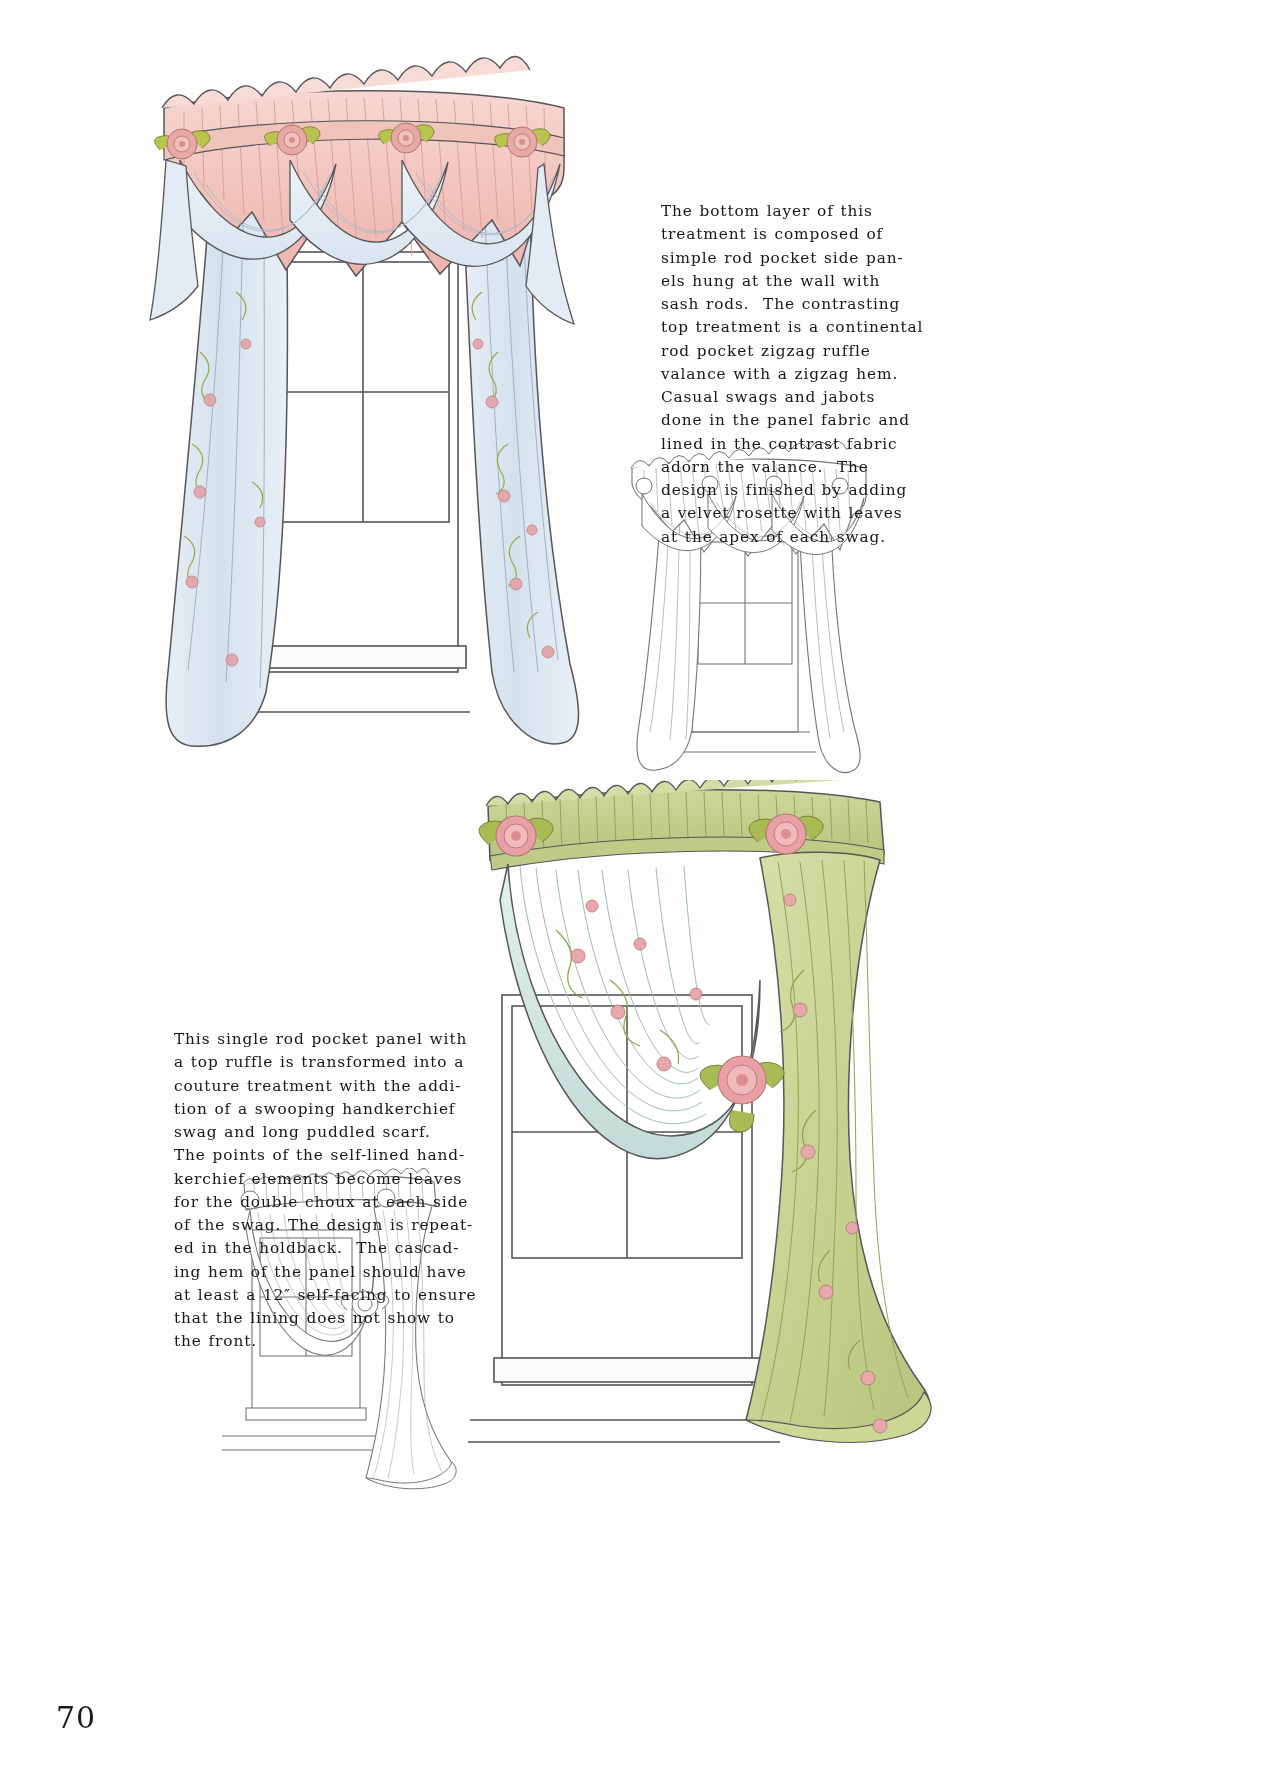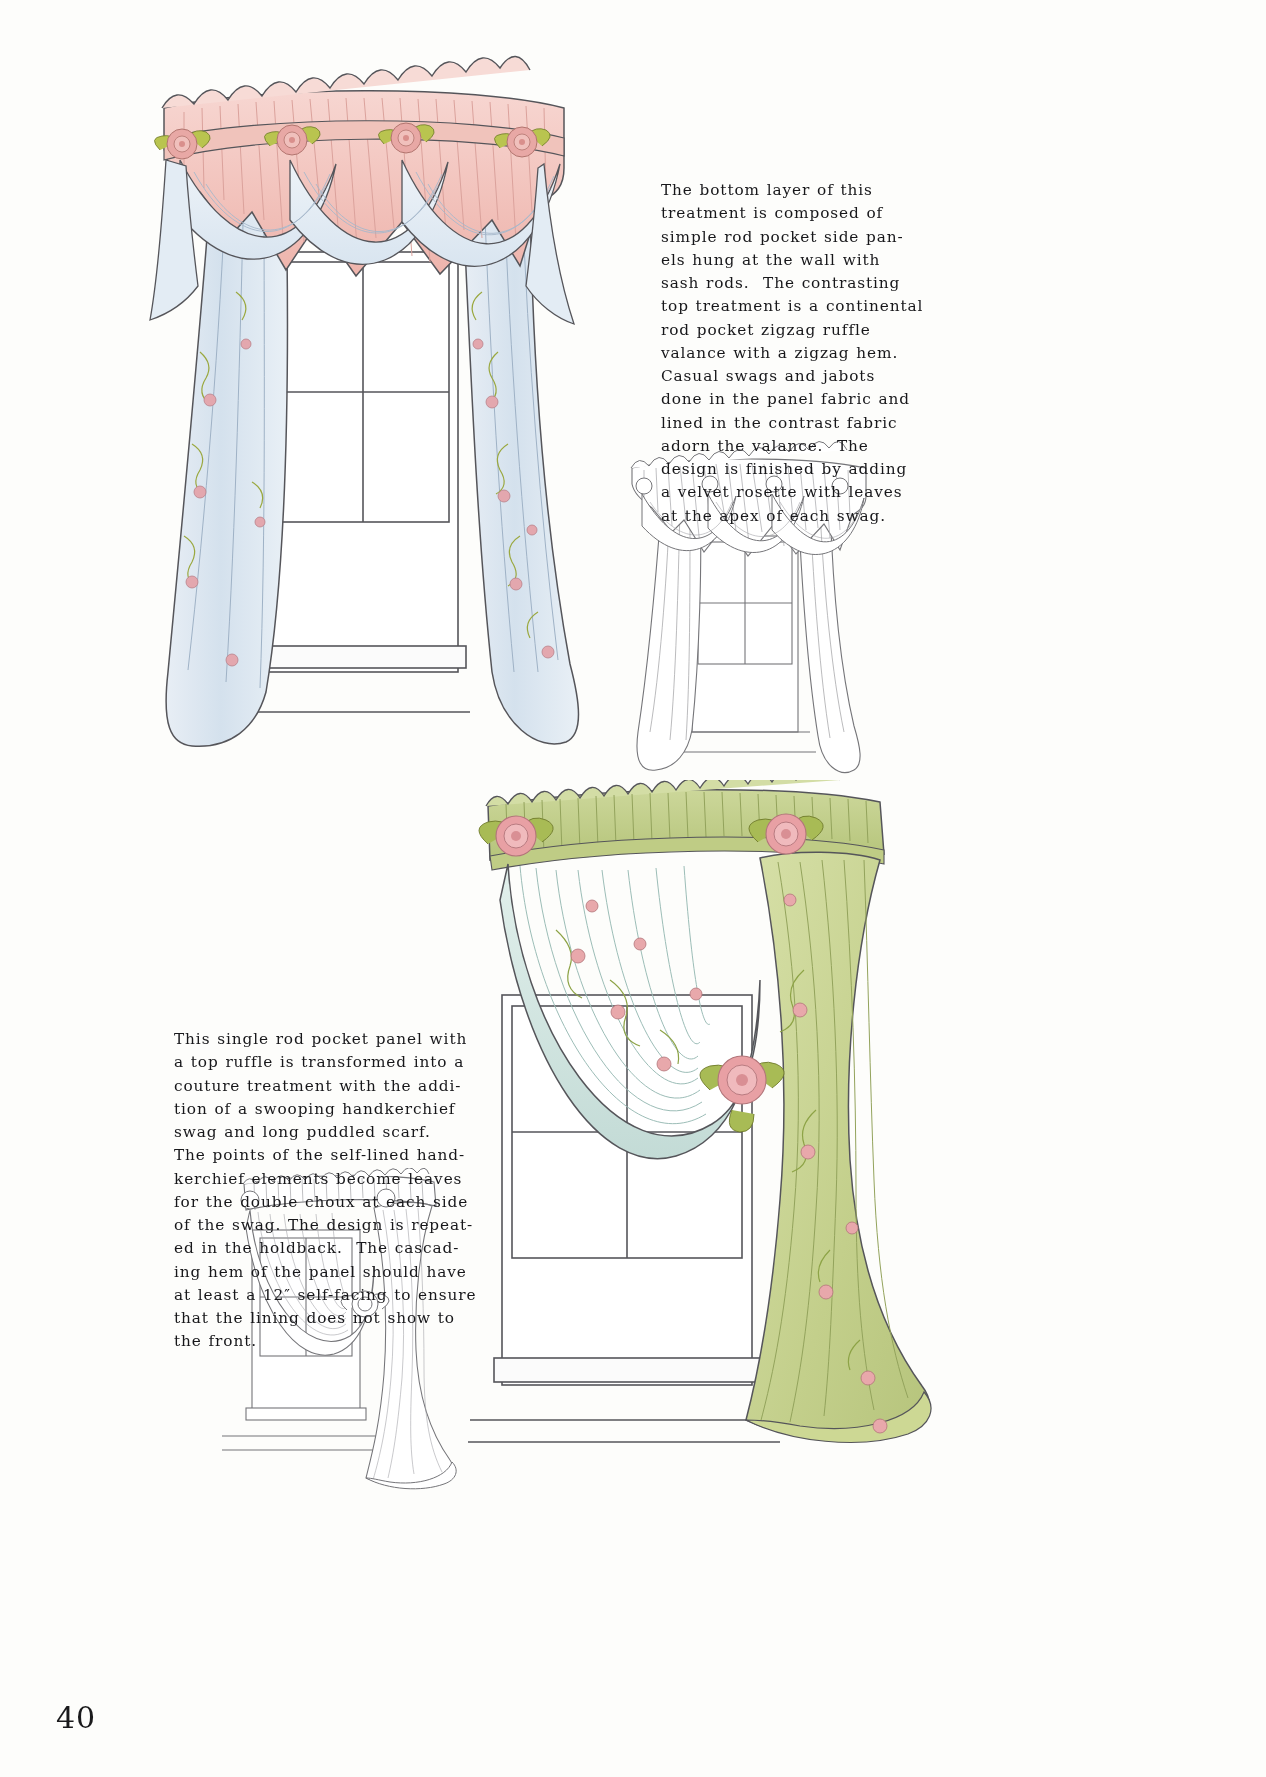--- a/index.html
+++ b/index.html
@@ -28,21 +28,21 @@
     font-family: "DejaVu Serif", serif;
     font-size: 15.3px;
     line-height: 1.52;
     letter-spacing: 0.9px;
     color: #17171a;
     white-space: pre-wrap;
     word-spacing: 1px;
   }
   #caption-top {
     left: 661px;
-    top: 179px;
+    top: 200px;
     width: 375px;
   }
   #caption-bottom {
     left: 131px;
     top: 1028px;
     width: 440px;
     margin-left: 43px;
   }
 
   .page-number {
@@ -510,15 +510,15 @@
 The points of the self-lined hand-
 kerchief elements become leaves
 for the double choux at each side
 of the swag. The design is repeat-
 ed in the holdback.  The cascad-
 ing hem of the panel should have
 at least a 12″ self-facing to ensure
 that the lining does not show to
 the front.</div>
 
-  <div class="page-number">40</div>
+  <div class="page-number">70</div>
 
 </div>
 
 </body></html>

